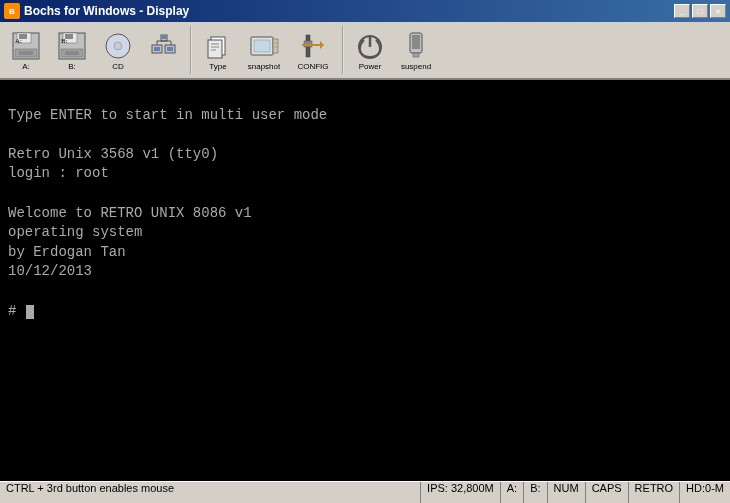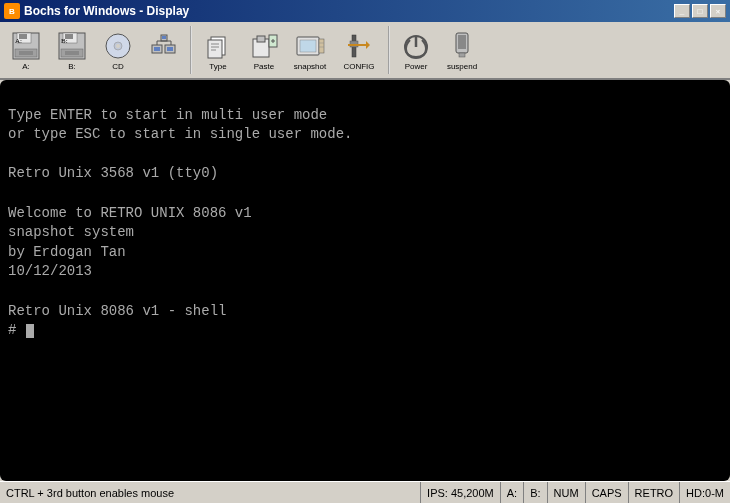--- a/index.html
+++ b/index.html
@@ -66,21 +66,20 @@
     
     .terminal {
       background: #000;
       color: #aaa;
       height: calc(503px - 22px - 58px - 22px);
       padding: 6px 8px;
       font-family: 'Courier New', monospace;
       font-size: 14px;
       line-height: 1.4;
       overflow: hidden;
-      border-radius: 6px;
     }
     .cursor {
       display: inline-block;
       width: 8px; height: 14px;
       background: #aaa;
       vertical-align: text-bottom;
       margin-left: 1px;
     }
 
     
@@ -89,21 +88,21 @@
       background: #d4d0c8;
       border-top: 1px solid #fff;
       display: flex;
       align-items: center;
       font-family: 'Tahoma', 'Arial', sans-serif;
       font-size: 11px;
     }
     .status-section {
       padding: 0 6px;
       height: 100%;
-      display: flex; align-items: center;
+      display: flex; 
       border-right: 1px solid #808080;
     }
     .status-section:first-child {
       flex: 1;
       border-left: none;
     }
 
     
     .win-ctrl {
       display: flex; gap: 2px;
@@ -206,32 +205,20 @@
         <rect x="8" y="6" width="14" height="18" fill="#fff" stroke="#555" stroke-width="1"></rect>
         <rect x="5" y="9" width="14" height="18" fill="#e8e8e8" stroke="#555" stroke-width="1"></rect>
         <line x1="8" y1="13" x2="16" y2="13" stroke="#888" stroke-width="1"></line>
         <line x1="8" y1="16" x2="16" y2="16" stroke="#888" stroke-width="1"></line>
         <line x1="8" y1="19" x2="13" y2="19" stroke="#888" stroke-width="1"></line>
       </svg>
     </div>
     <span class="toolbar-label">Type</span>
   </div>
 
-  <div class="toolbar-btn">
-    <div class="toolbar-icon">
-      <svg width="30" height="30" viewBox="0 0 30 30">
-        <rect x="4" y="8" width="16" height="18" fill="#e8e8e8" stroke="#555" stroke-width="1"></rect>
-        <rect x="8" y="5" width="8" height="6" fill="#c0c0c0" stroke="#555" stroke-width="1"></rect>
-        <rect x="20" y="4" width="8" height="12" fill="#d0e8d0" stroke="#555" stroke-width="1"></rect>
-        <line x1="22" y1="10" x2="26" y2="10" stroke="#555" stroke-width="1"></line>
-        <line x1="24" y1="8" x2="24" y2="12" stroke="#555" stroke-width="1"></line>
-      </svg>
-    </div>
-    <span class="toolbar-label">Paste</span>
-  </div>
 
   <div class="toolbar-btn">
     <div class="toolbar-icon">
       <svg width="30" height="30" viewBox="0 0 30 30">
         <rect x="2" y="6" width="22" height="18" fill="#e0e0e0" stroke="#555" stroke-width="1" rx="1"></rect>
         <rect x="5" y="9" width="16" height="12" fill="#c0d8e8" stroke="#888" stroke-width="0.5"></rect>
         <rect x="24" y="8" width="5" height="14" fill="#d0c0a0" stroke="#555" stroke-width="0.5"></rect>
         <line x1="24" y1="12" x2="29" y2="12" stroke="#888" stroke-width="0.5"></line>
         <line x1="24" y1="16" x2="29" y2="16" stroke="#888" stroke-width="0.5"></line>
       </svg>
@@ -274,39 +261,38 @@
       </svg>
     </div>
     <span class="toolbar-label">suspend</span>
   </div>
 
 </div>
 
 <div class="terminal">
   <div>&nbsp;</div>
   <div>Type ENTER to start in multi user mode</div>
-  <div>or type ESC to start in single user mode.</div>
   <div>&nbsp;</div>
   <div>Retro Unix 3568 v1 (tty0)</div>
+  <div>login : root</div>
   <div>&nbsp;</div>
   <div>       Welcome to RETRO UNIX 8086 v1</div>
-  <div>            snapshot system</div>
+  <div>            operating system</div>
   <div>             by Erdogan Tan</div>
   <div>              10/12/2013</div>
   <div>&nbsp;</div>
-  <div>Retro Unix 8086 v1 - shell</div>
   <div># <span class="cursor"></span></div>
 </div>
 
 <div class="statusbar">
   <div class="status-section" style="flex:1; border-right: 1px solid #808080;">
     <span>CTRL + 3rd button enables mouse</span>
   </div>
   <div class="status-section">
-    <span>IPS: 45,200M</span>
+    <span>IPS: 32,800M</span>
   </div>
   <div class="status-section">
     <span>A:</span>
   </div>
   <div class="status-section">
     <span>B:</span>
   </div>
   <div class="status-section">
     <span>NUM</span>
   </div>

